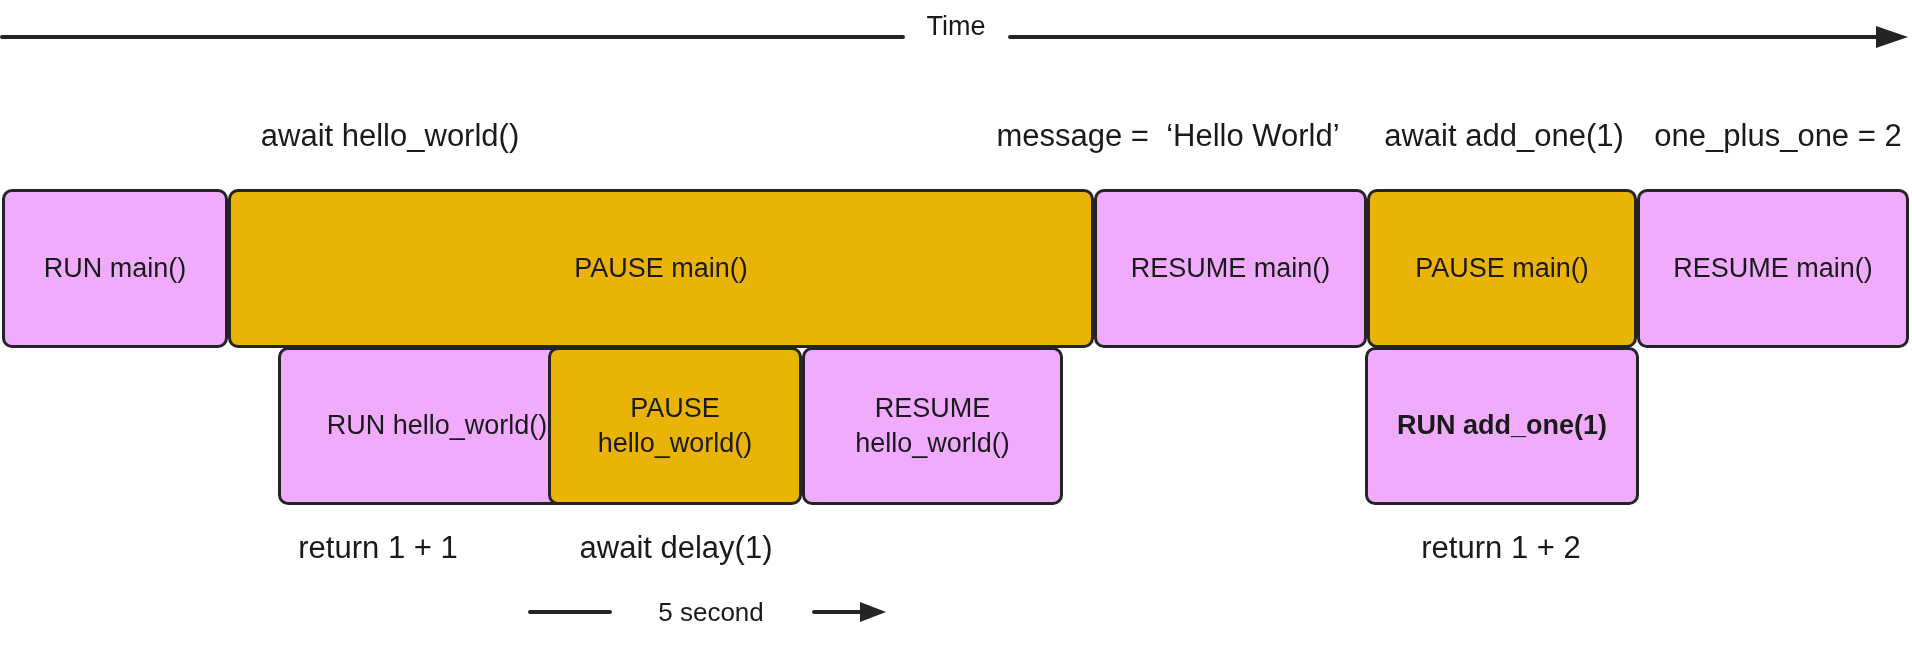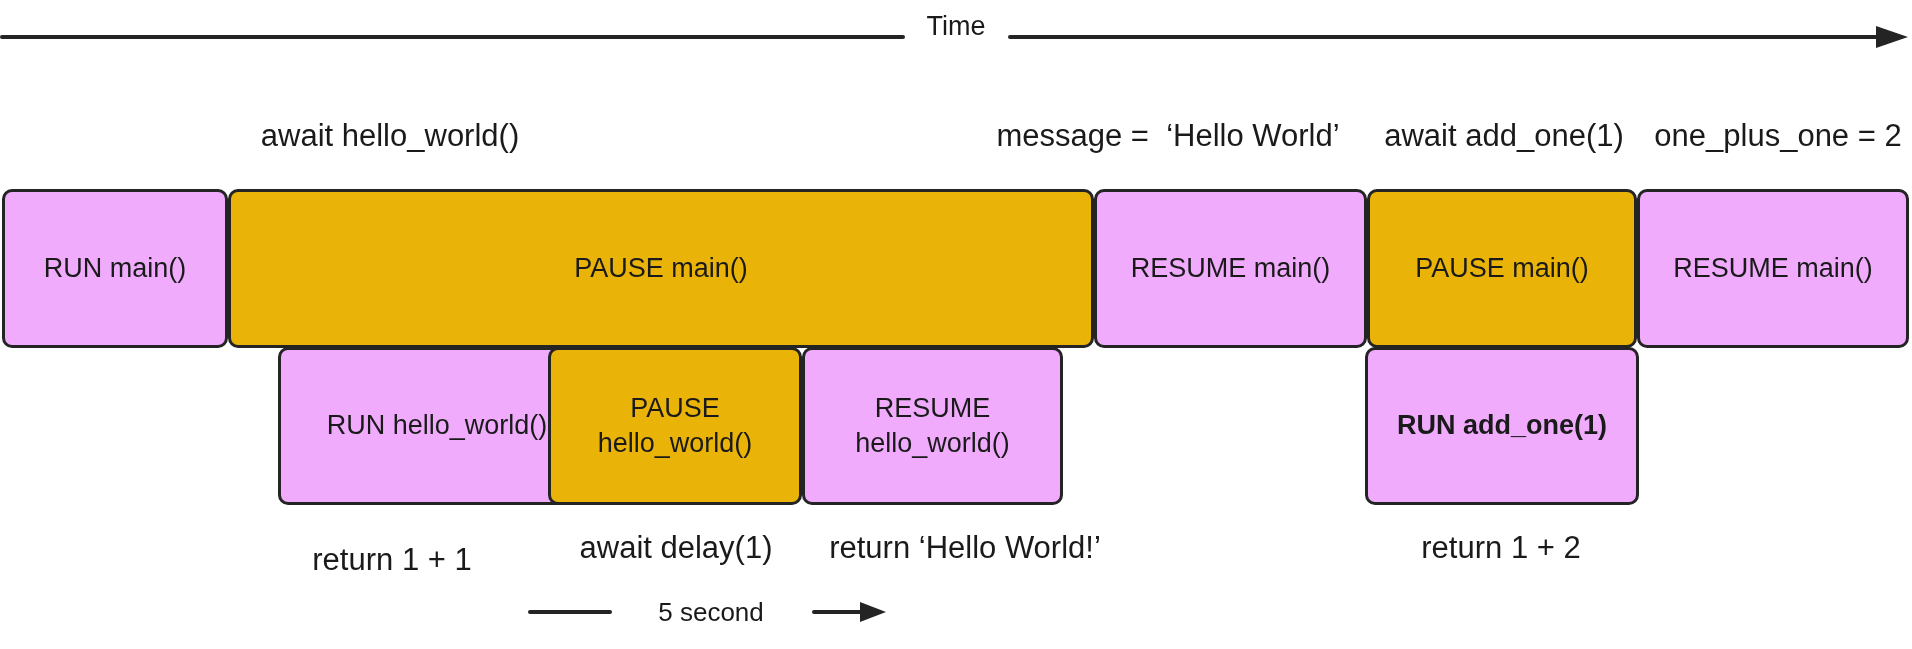--- a/index.html
+++ b/index.html
@@ -46,21 +46,21 @@
     transform: translateX(-50%);
     font-size: 31px;
     white-space: pre;
   }
   .annotation.top { top: 118px; }
   .annotation.bottom { top: 530px; }
   #ann-await-hello  { left: 390px; }
   #ann-message      { left: 1168px; }
   #ann-await-addone { left: 1504px; }
   #ann-one-plus-one { left: 1778px; }
-  #ann-return-1-1   { left: 392px; margin-top: 12px; }
+  #ann-return-1-1   { left: 378px; }
   #ann-await-delay  { left: 676px; }
   #ann-return-hw    { left: 965px; }
   #ann-return-1-2   { left: 1501px; }
 
   
   .box {
     position: absolute;
     box-sizing: border-box;
     border: 3px solid #242424;
     border-radius: 10px;
@@ -143,21 +143,20 @@
 
   <div id="box-run-hello" class="box run row-nested">RUN hello_world()</div>
   <div id="box-pause-hello" class="box pause row-nested">PAUSE
 hello_world()</div>
   <div id="box-resume-hello" class="box run row-nested">RESUME
 hello_world()</div>
   <div id="box-run-addone" class="box run row-nested">RUN add_one(1)</div>
 
   <div id="ann-return-1-1" class="annotation bottom">return 1 + 1</div>
   <div id="ann-await-delay" class="annotation bottom">await delay(1)</div>
-  <div id="ann-return-hw" class="annotation bottom">return ‘Hello World!’</div>
   <div id="ann-return-1-2" class="annotation bottom">return 1 + 2</div>
 
   <div id="legend-dash"></div>
   <div id="legend-label">5 second</div>
   <div id="legend-arrow-line"></div>
   <div id="legend-arrowhead"></div>
 
 </div>
 
 </body></html>

